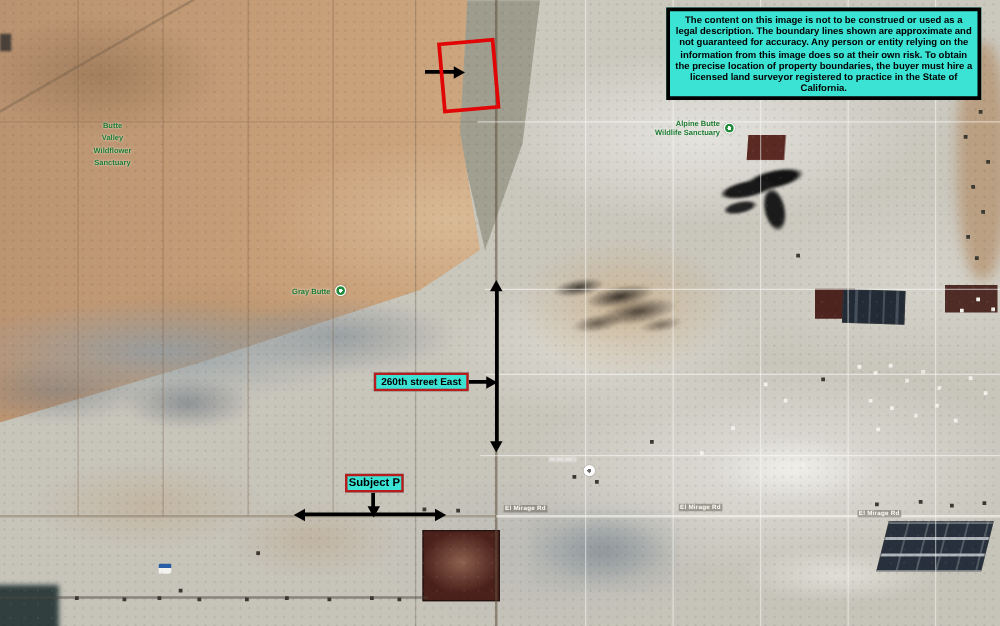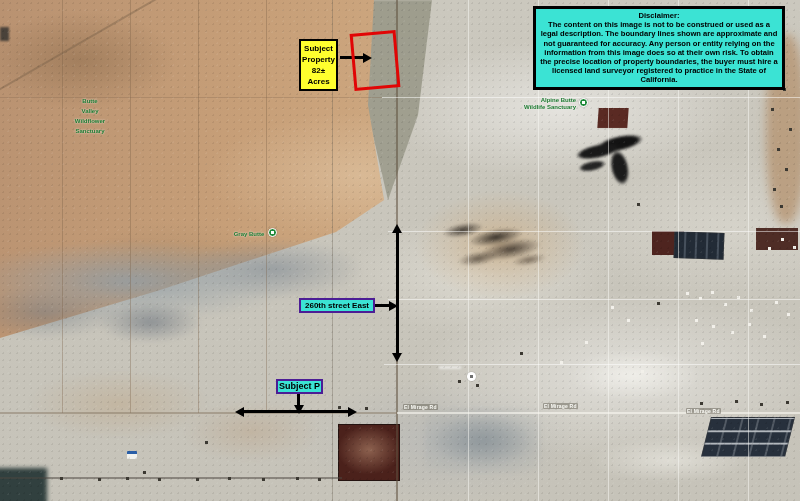--- a/index.html
+++ b/index.html
@@ -96,21 +96,21 @@
     background:radial-gradient(#ffffff 0 1.5px, #1f8a3a 1.6px);border:1px solid #fff;
     box-shadow:0 0 1px rgba(0,0,0,.6);pointer-events:none;}
   .poi-white{position:absolute;width:9px;height:9px;border-radius:50%;z-index:8;
     background:radial-gradient(#6f6f6f 0 1.6px, #ffffff 1.7px);box-shadow:0 0 1px rgba(0,0,0,.5);}
   .microlabel{position:absolute;font:700 5px "Liberation Sans",sans-serif;color:#fdfdf8;
     background:rgba(110,105,95,.55);padding:0 1px;border-radius:1px;letter-spacing:.2px;z-index:8;}
   .watermark{position:absolute;font:700 11px "Liberation Sans",sans-serif;color:#f2f2f2;
     opacity:.85;letter-spacing:.5px;z-index:8;text-shadow:0 0 2px rgba(60,60,60,.7);}
 
   
-  .cyan-label{position:absolute;background:#3be3d4;border:2px solid #4c1d95;color:#000;
+  .cyan-label{position:absolute;background:#3be3d4;border:2px solid #b91c1c;color:#000;
     display:flex;align-items:center;justify-content:center;z-index:20;
     font:700 8.5px/1 "Liberation Sans",sans-serif;white-space:nowrap;}
   .yellow-label{position:absolute;left:299px;top:39px;width:39px;background:#ffff2e;
     border:2px solid #000;color:#000;text-align:center;z-index:20;padding:2px 0;
     font:700 8px/11px "Liberation Sans",sans-serif;}
   .yellow-label span{display:block;}
   .disclaimer{position:absolute;left:533px;top:6px;width:252px;background:#3be3d4;
     border:3px solid #000;color:#000;text-align:center;z-index:20;padding:2px 3px;
     font:700 7.6px/9.2px "Liberation Sans",sans-serif;}
   .red-rect{position:absolute;left:352px;top:32px;width:46px;height:57px;
@@ -214,30 +214,24 @@
   <span class="park-icon" style="left:579px;top:98px;"></span>
   <span class="poi-white" style="left:467px;top:372px;"></span>
 
   <span class="microlabel" style="left:403px;top:404px;">El Mirage Rd</span>
   <span class="microlabel" style="left:543px;top:403px;">El Mirage Rd</span>
   <span class="microlabel" style="left:686px;top:408px;">El Mirage Rd</span>
   <span class="watermark" style="left:366px;top:516px;font-style:italic;">Google</span>
 
   <div class="red-rect"></div>
 
-  <div class="yellow-label">
-    <span>Subject</span>
-    <span>Property</span>
-    <span>82± Acres</span>
-  </div>
   <div class="aline" style="left:340px;top:56px;width:24px;height:3px;"></div>
   <div class="tri right" style="left:363px;top:52.5px;"></div>
 
   <div class="disclaimer">
-    <div>Disclaimer:</div>
     <div>The content on this image is not to be construed or used as a legal description. The boundary lines shown are approximate and not guaranteed for accuracy. Any person or entity relying on the information from this image does so at their own risk. To obtain the precise location of property boundaries, the buyer must hire a licensed land surveyor registered to practice in the State of California.</div>
   </div>
 
   <div class="cyan-label" style="left:299px;top:298px;width:76px;height:15px;font-size:8px;">
     <span>260th street East</span>
   </div>
   <div class="aline" style="left:375px;top:304px;width:15px;height:3px;"></div>
   <div class="tri right" style="left:389px;top:300.5px;"></div>
   <div class="aline" style="left:395.5px;top:232px;width:3px;height:122px;"></div>
   <div class="tri up" style="left:392px;top:224px;"></div>

